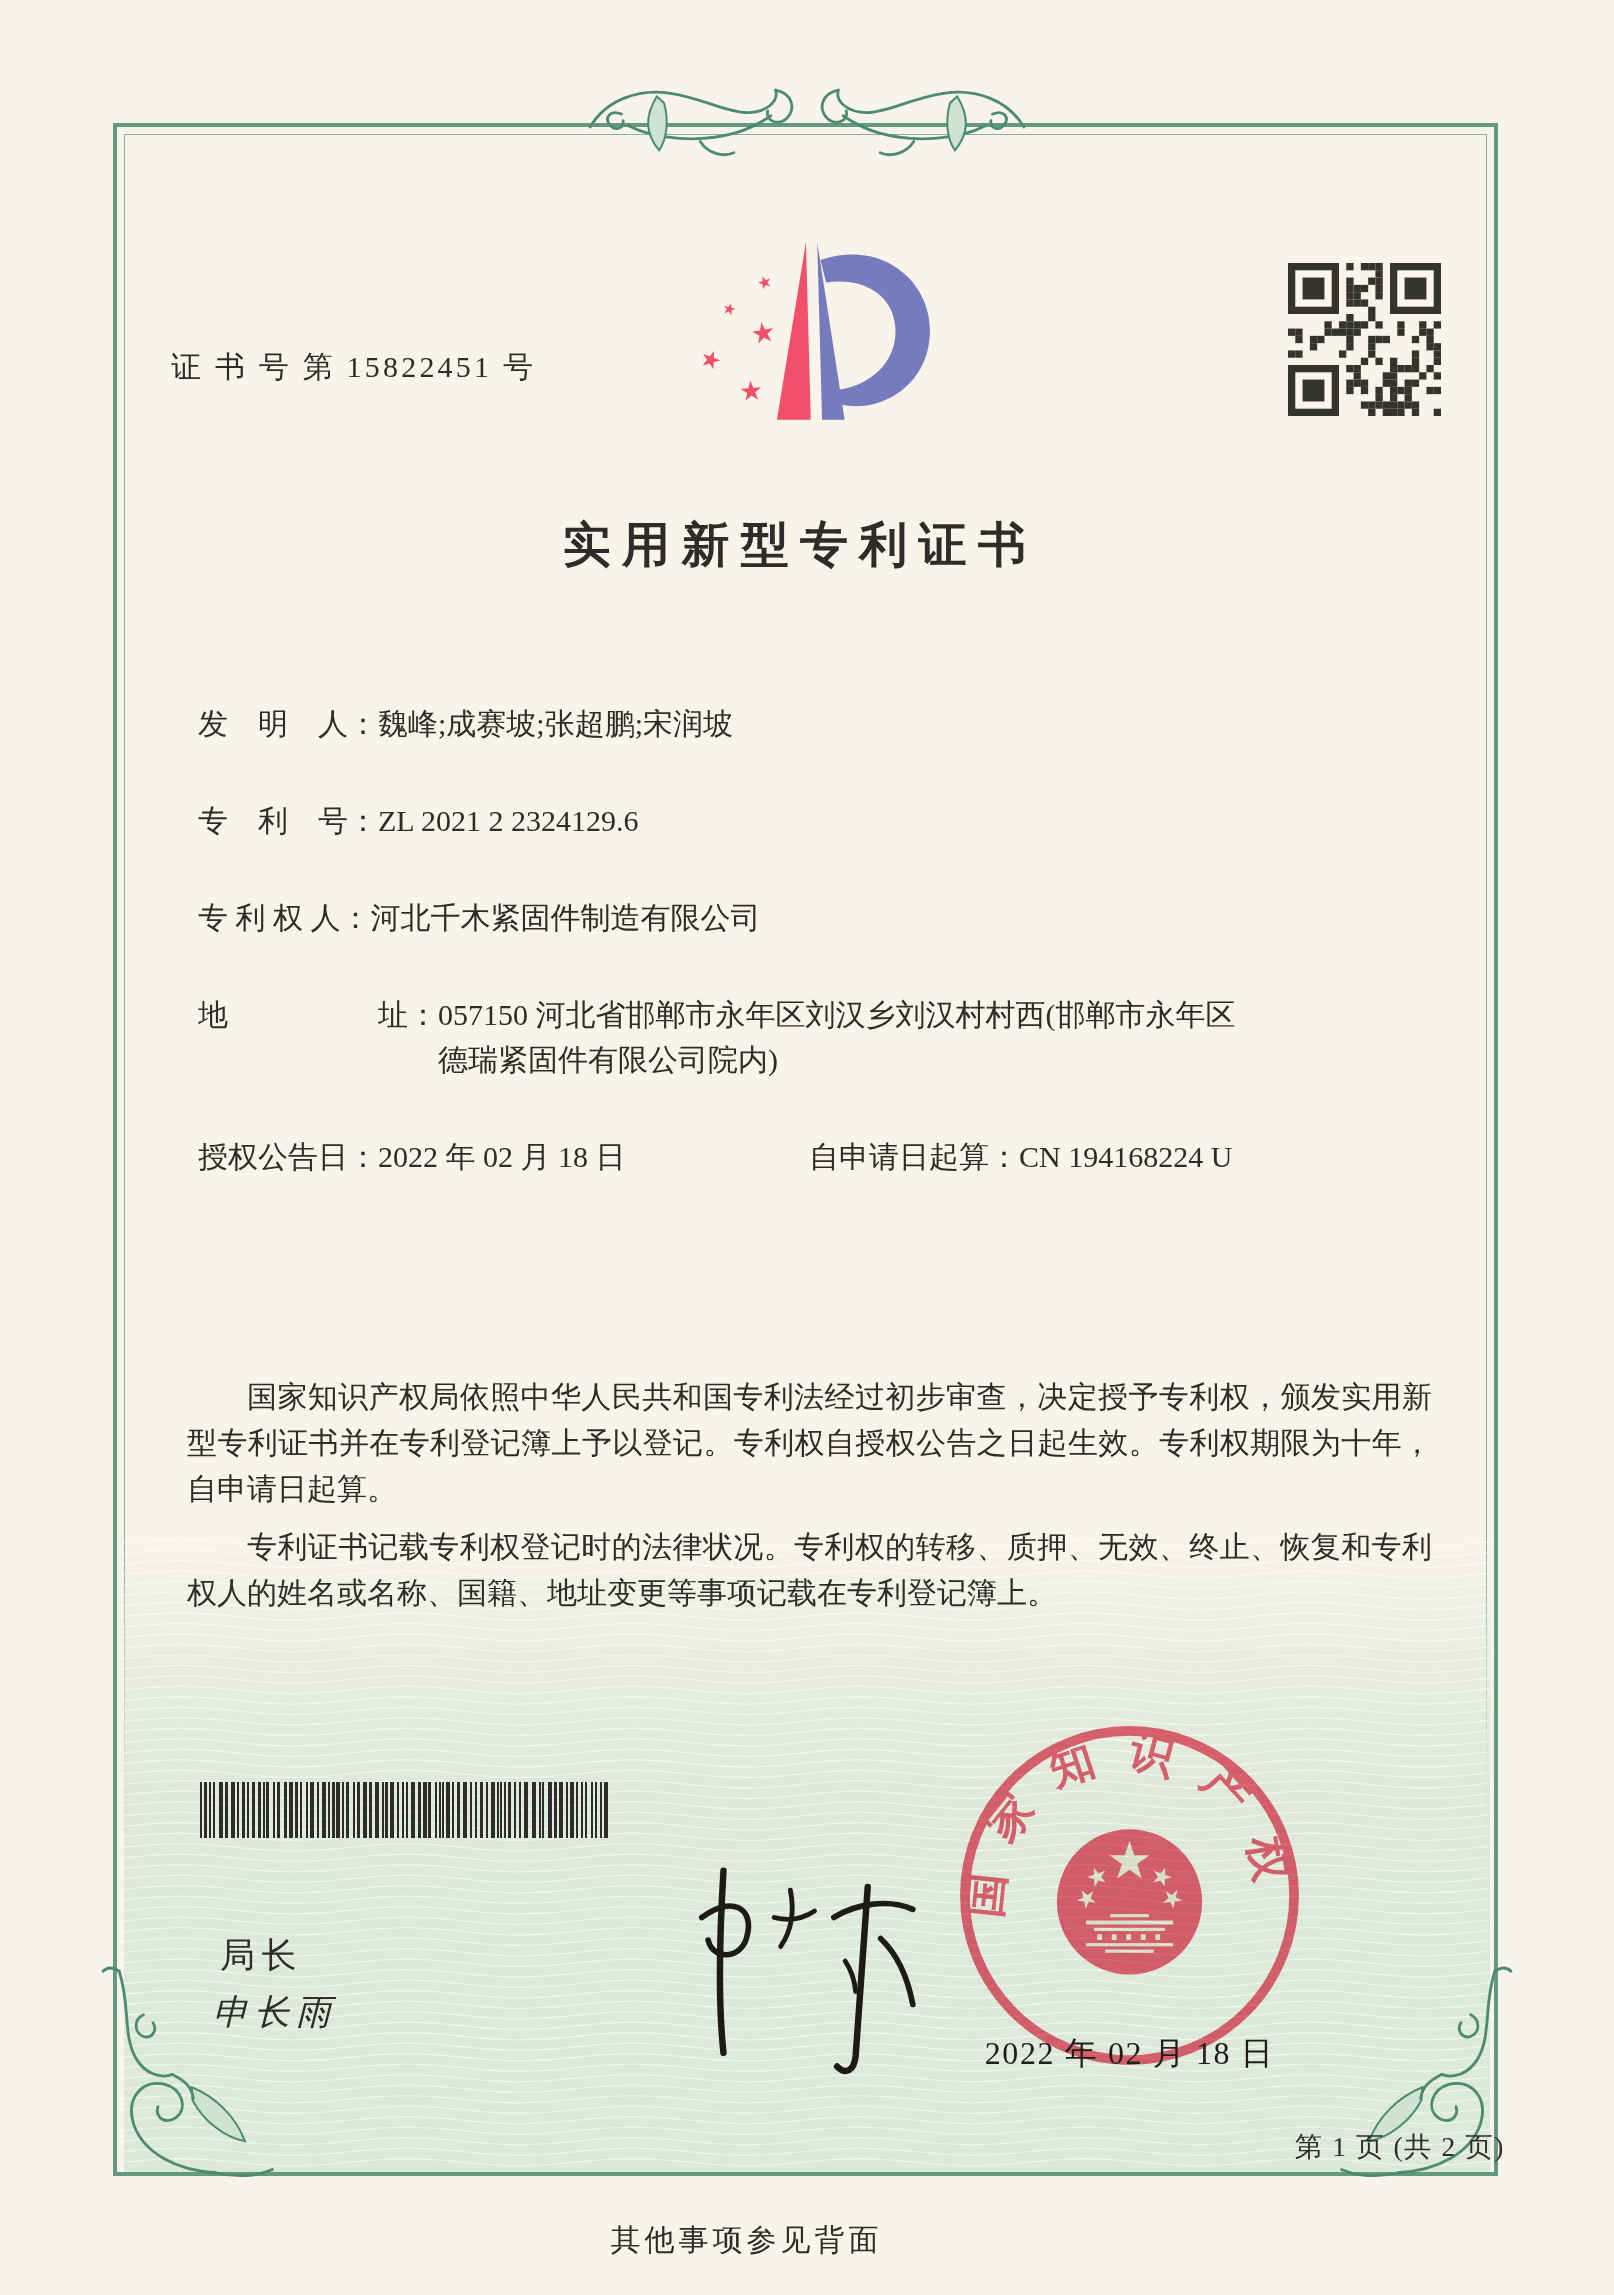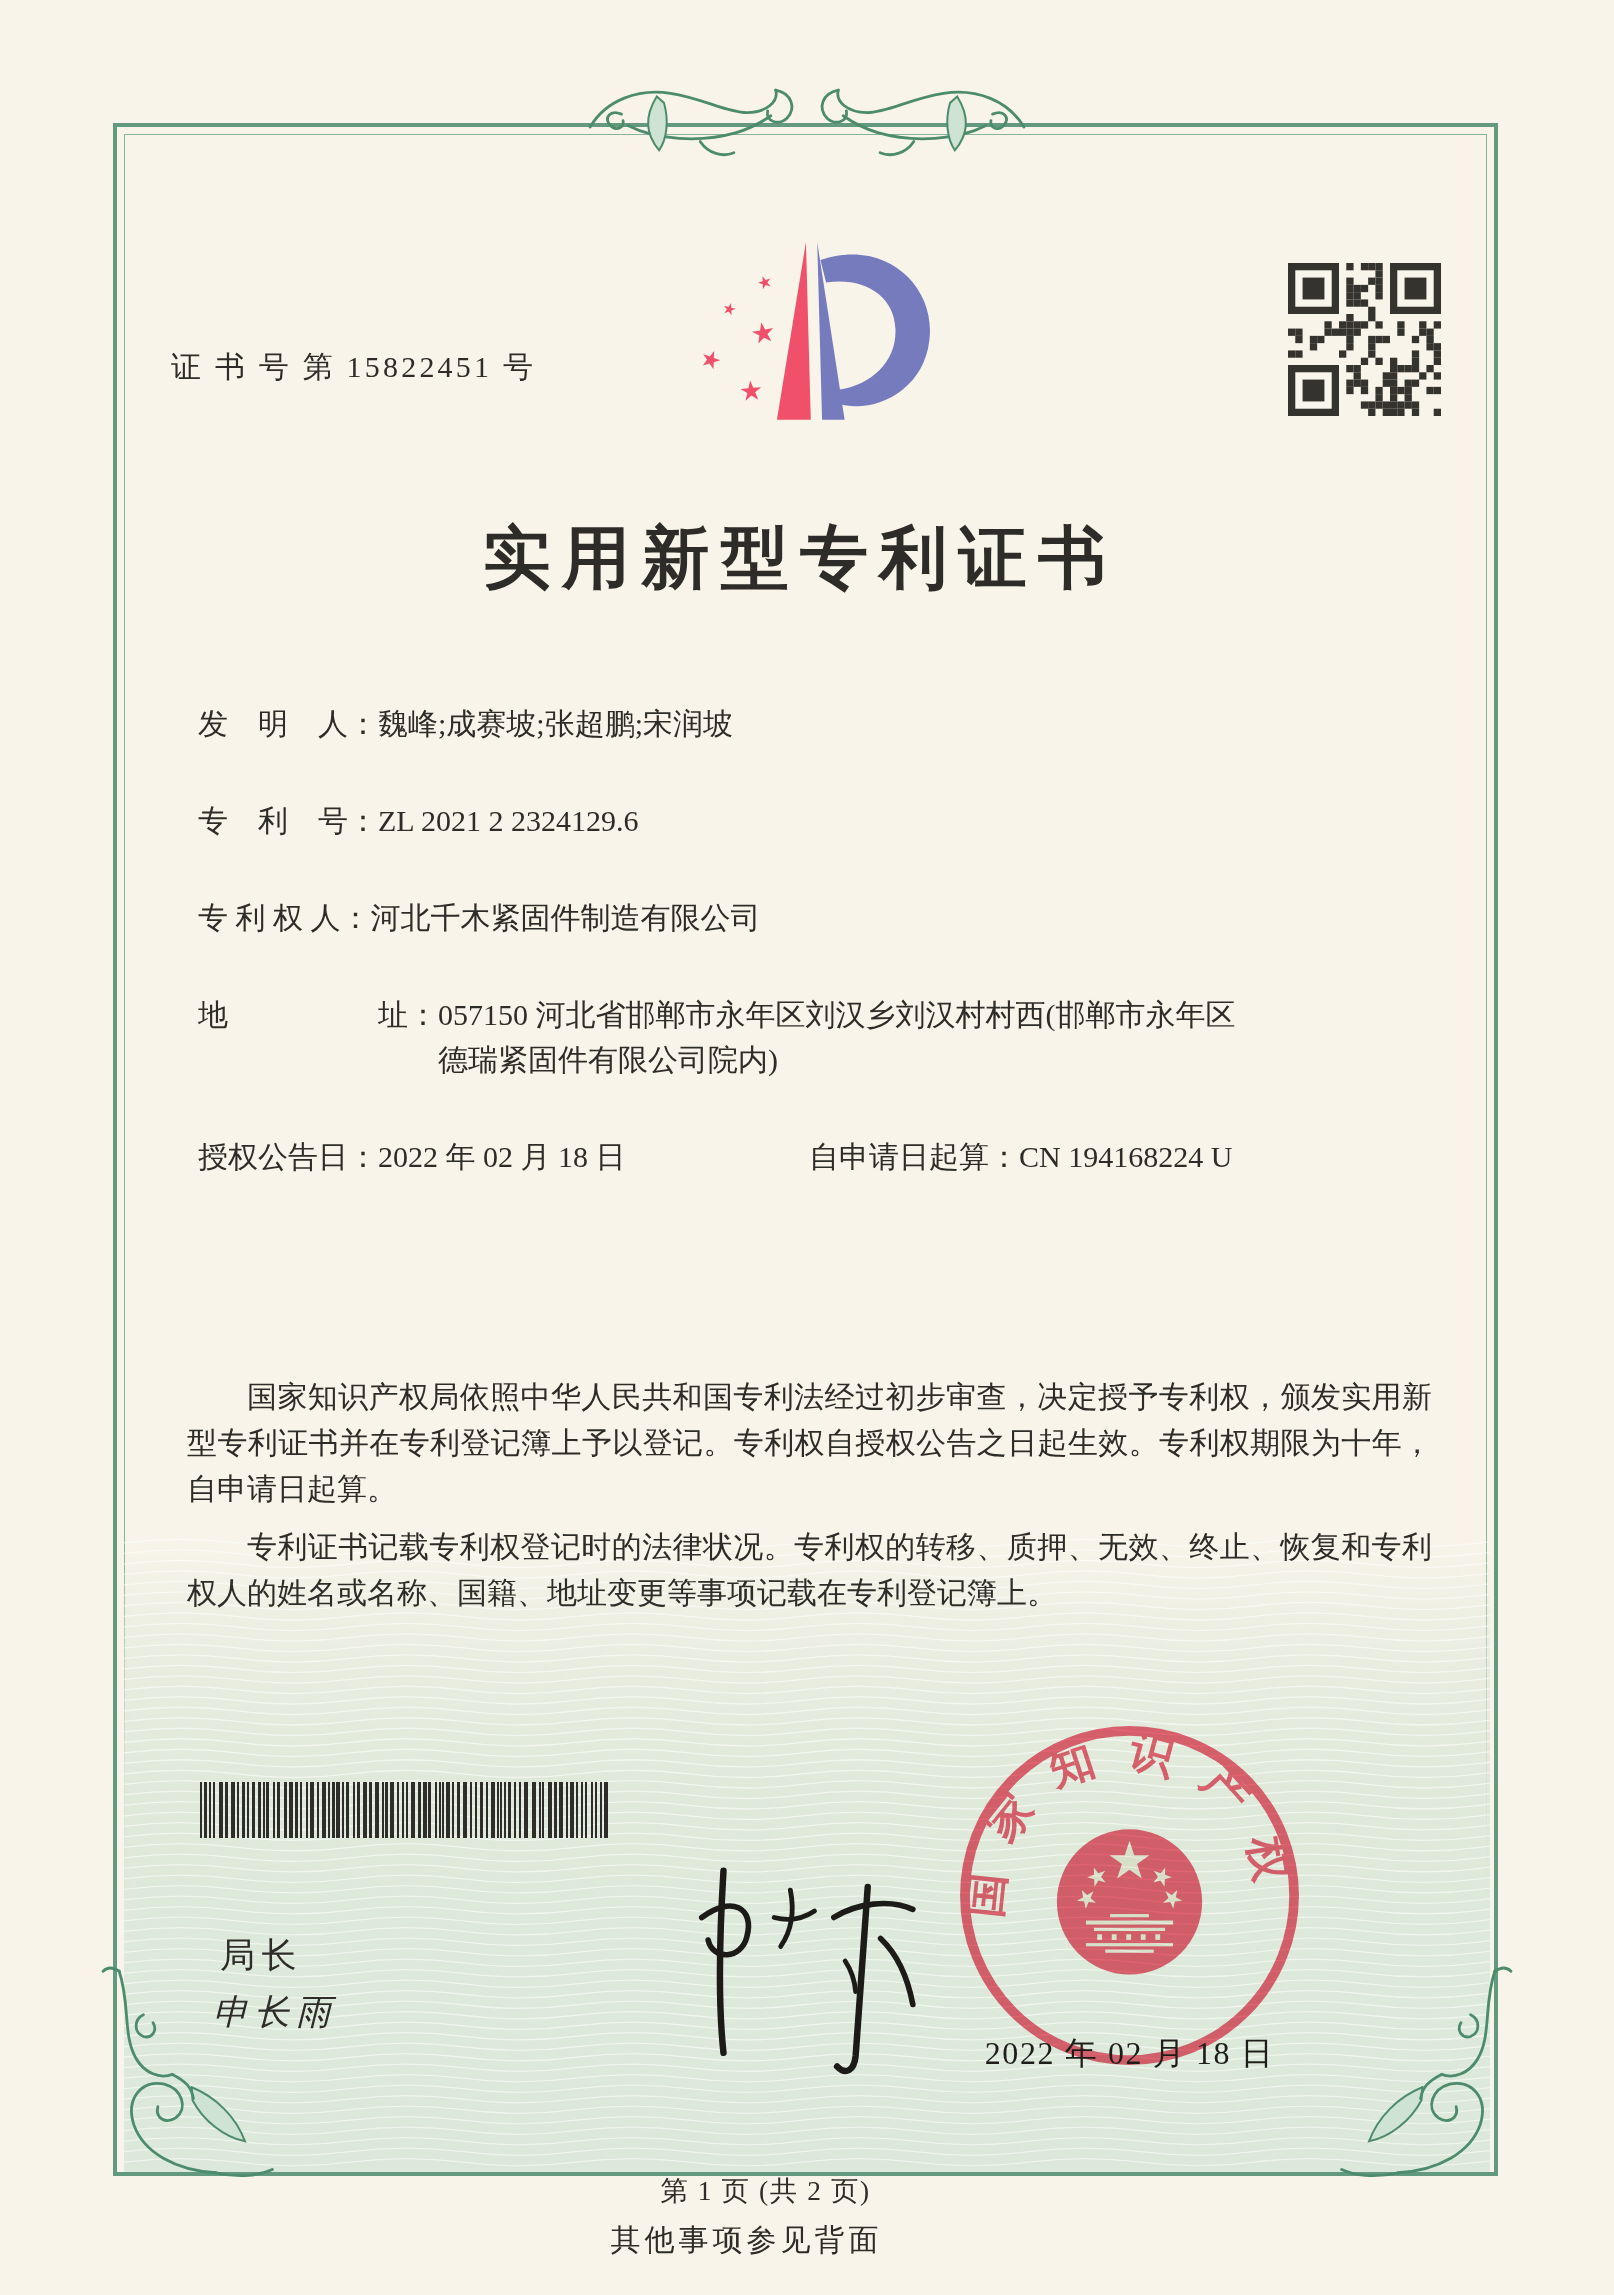--- a/index.html
+++ b/index.html
@@ -16,41 +16,41 @@
   
   .watermark{position:absolute;left:124px;top:1538px;width:1366px;height:634px;
     background:linear-gradient(180deg, rgba(223,233,219,0) 0%, rgba(222,232,218,.55) 18%, rgba(221,232,217,.9) 38%, #dde9da 60%, #dce8d9 100%);}
   .watermark svg{position:absolute;inset:0;}
   .watermark path{fill:none;stroke:rgba(255,255,255,.55);stroke-width:1.6;}
   
   .cert-no{position:absolute;left:171px;top:347px;font-size:30px;letter-spacing:3.2px;text-align:center;}
   .logo{position:absolute;left:693px;top:231px;width:242px;height:208px;}
   .qr{position:absolute;left:1288px;top:263px;width:153px;height:153px;}
   .title{position:absolute;left:0;top:513px;width:1600px;text-align:center;
-    font-size:68px;font-weight:bold;letter-spacing:11.3px;}
+    font-size:48px;font-weight:bold;letter-spacing:11.3px;}
   
   .fields{position:absolute;left:198px;top:701px;width:1235px;font-size:30px;}
   .field-row{position:relative;line-height:45px;margin-bottom:52px;white-space:normal;}
   .field-row:nth-child(6){margin-bottom:8px;}
   .pair2{position:absolute;left:611px;top:0;}
   .field-label{display:inline-block;vertical-align:top;}
   .field-value{display:inline-block;vertical-align:top;max-width:815px;}
   
   .paras{position:absolute;left:187px;top:1362px;width:1245px;font-size:30px;line-height:46px;text-align:justify;}
   .paras p{margin:12px 0 4px 0;text-indent:2em;}
   
   .barcode{position:absolute;left:200px;top:1782px;width:415px;height:56px;}
   .barcode i{position:absolute;top:0;bottom:0;background:#2f2d29;}
   .director-title{position:absolute;left:220px;top:1932px;font-size:35px;letter-spacing:6.5px;font-family:"Liberation Sans","DejaVu Sans",sans-serif;}
   .director-name{position:absolute;left:213px;top:1989px;font-size:35px;letter-spacing:6.5px;font-family:"Liberation Sans","DejaVu Sans",sans-serif;font-style:italic;}
   .signature{position:absolute;left:655px;top:1840px;width:282px;height:246px;}
   .signature path{fill:none;stroke:#1c1b18;stroke-linecap:round;stroke-linejoin:round;}
   .seal{position:absolute;left:952px;top:1718px;width:355px;height:355px;mix-blend-mode:multiply;opacity:.93;}
   .seal-date{position:absolute;left:952px;top:2032px;width:355px;text-align:center;font-size:32px;letter-spacing:1.6px;color:#1e1d1a;}
-  .footer-page{position:absolute;left:15px;top:2129px;width:1501px;text-align:center;font-size:27.4px;letter-spacing:1.6px;margin-top:44px;}
+  .footer-page{position:absolute;left:4px;top:2129px;width:1501px;text-align:right;font-size:27.4px;letter-spacing:1.6px;}
   .back-note{position:absolute;left:0;top:2220px;width:1493px;text-align:center;font-size:30px;letter-spacing:4px;}
   
   .orn{position:absolute;}
   .orn path{stroke:#4d8c6b;stroke-width:3.5;fill:none;stroke-linecap:round;}
   .orn .leaf{fill:#cfe3d2;stroke-width:2.5;}
   .orn-top{left:577px;top:74px;width:460px;height:98px;}
   .orn-bl{left:95px;top:1966px;width:179px;height:220px;}
   .orn-br{left:1340px;top:1966px;width:179px;height:220px;transform:scaleX(-1);}
   .qd{fill:#35332e;}
 </style>

